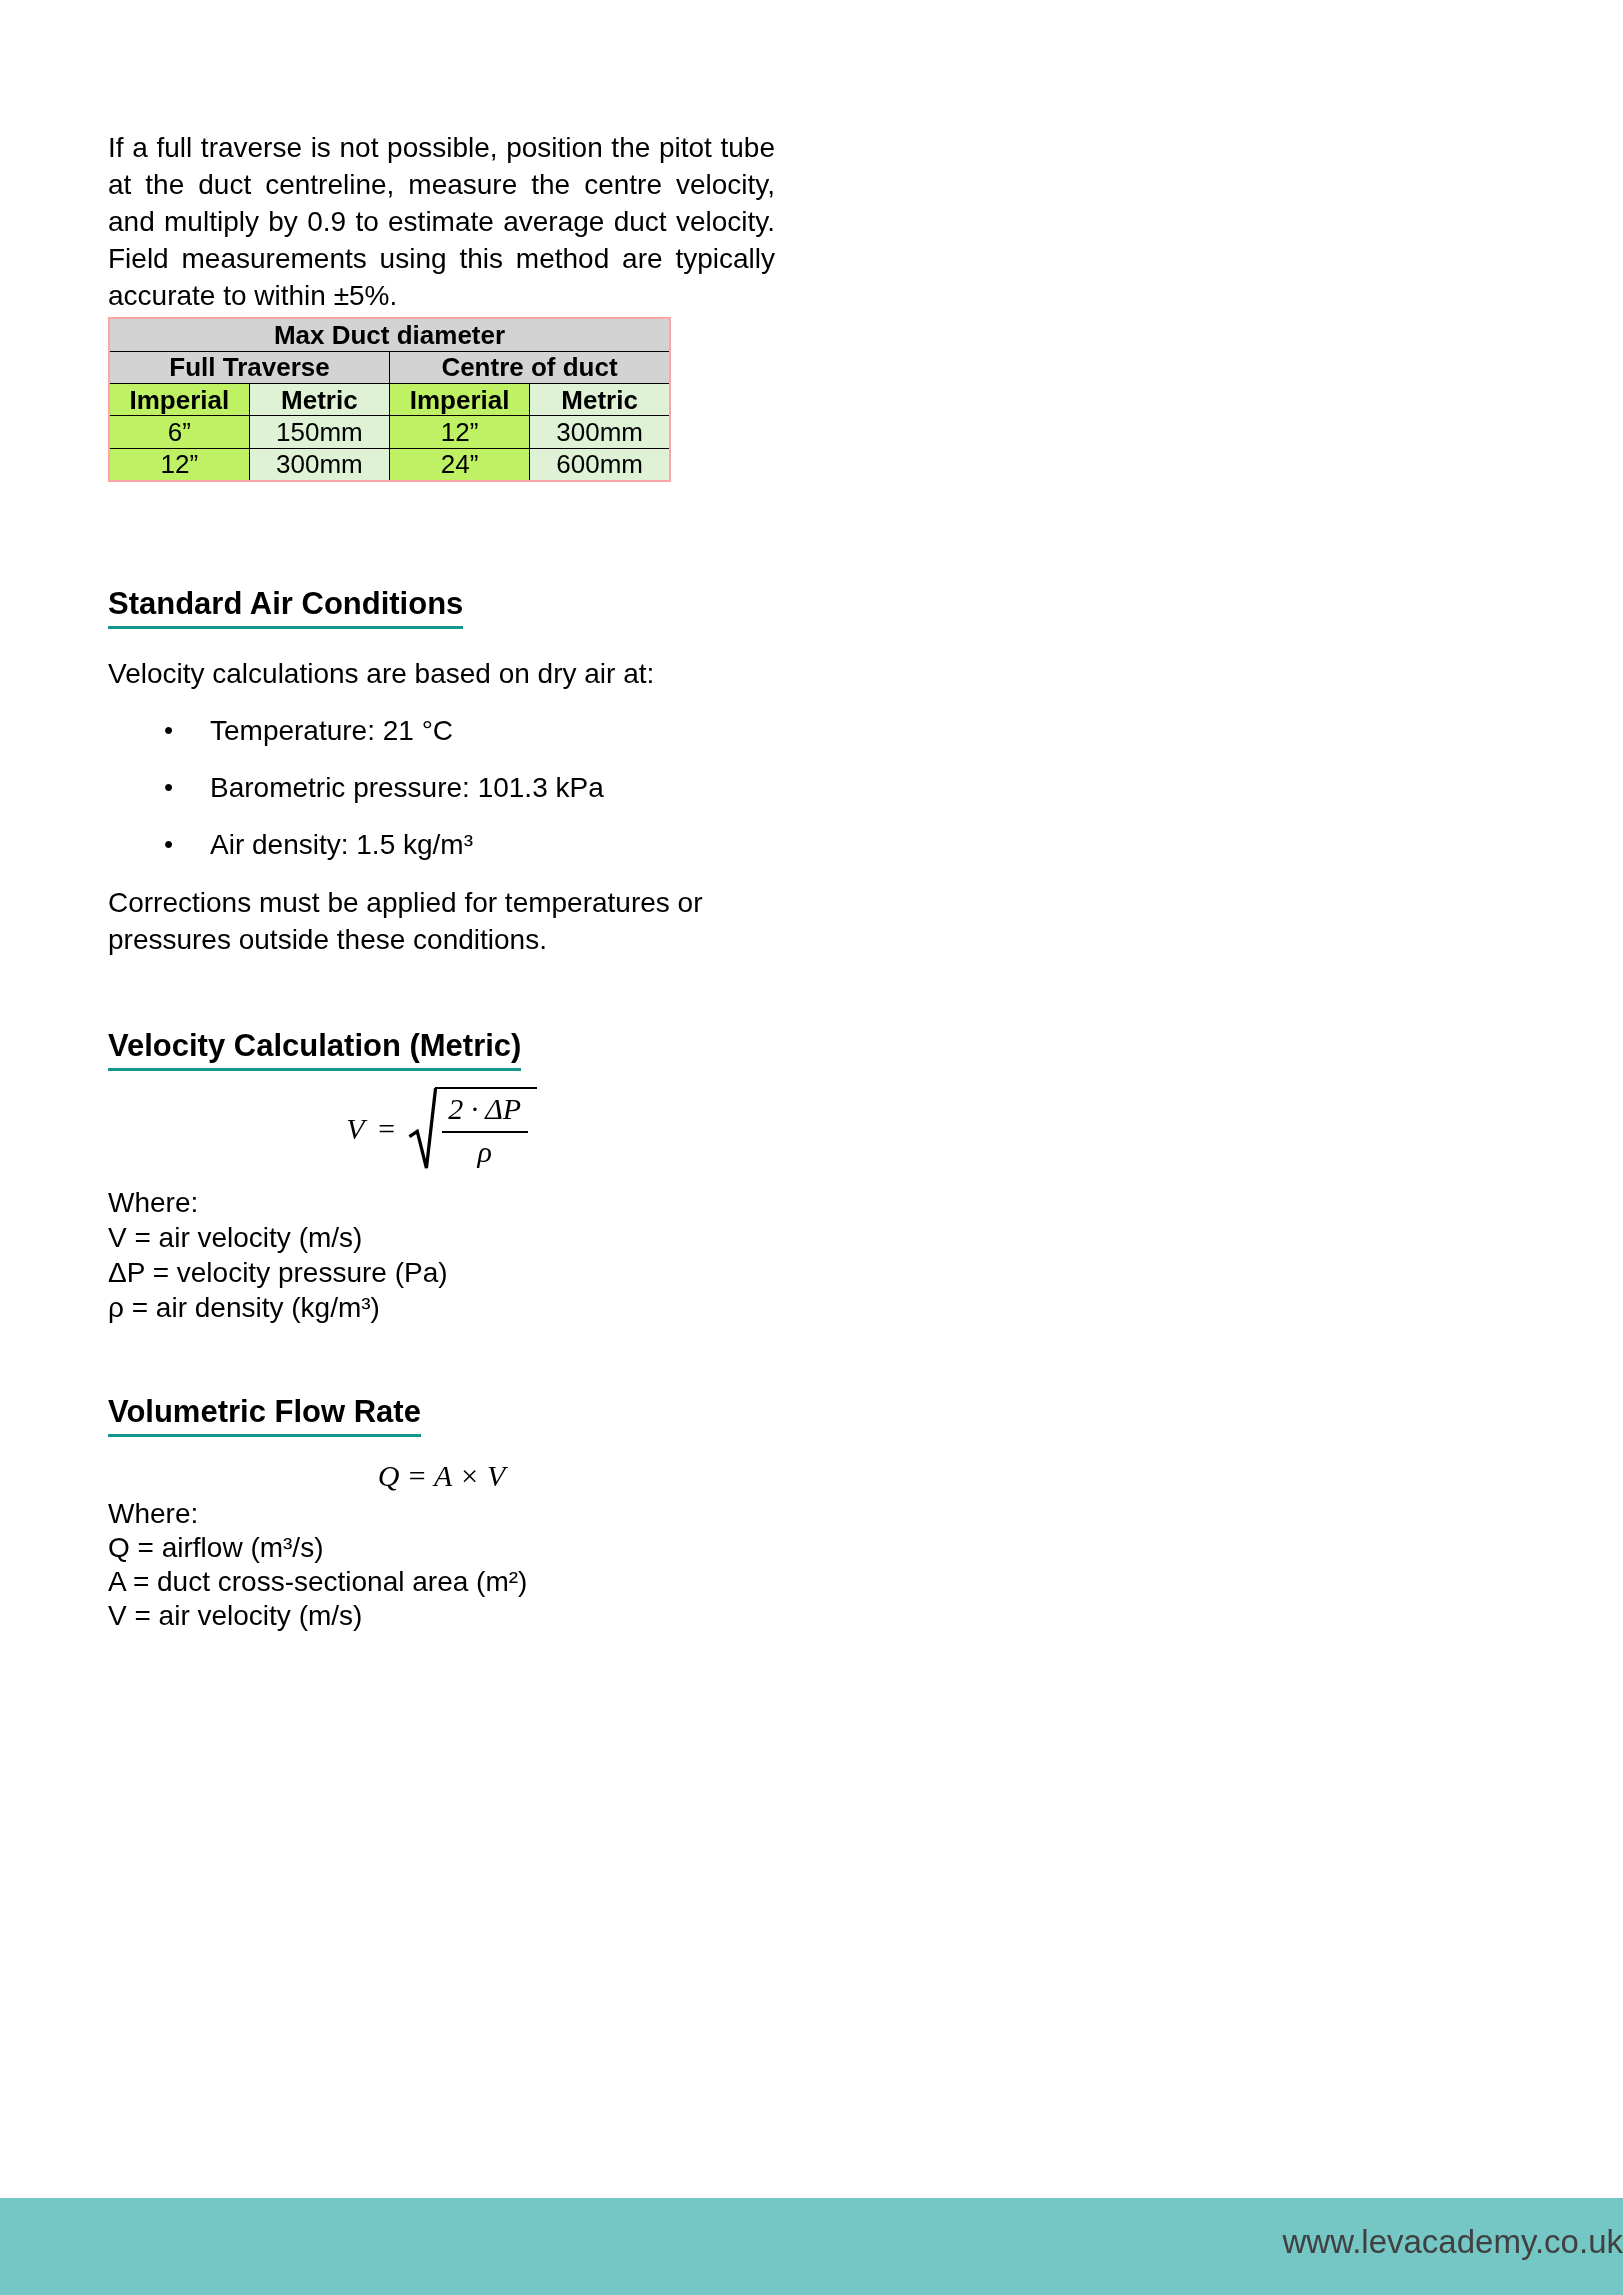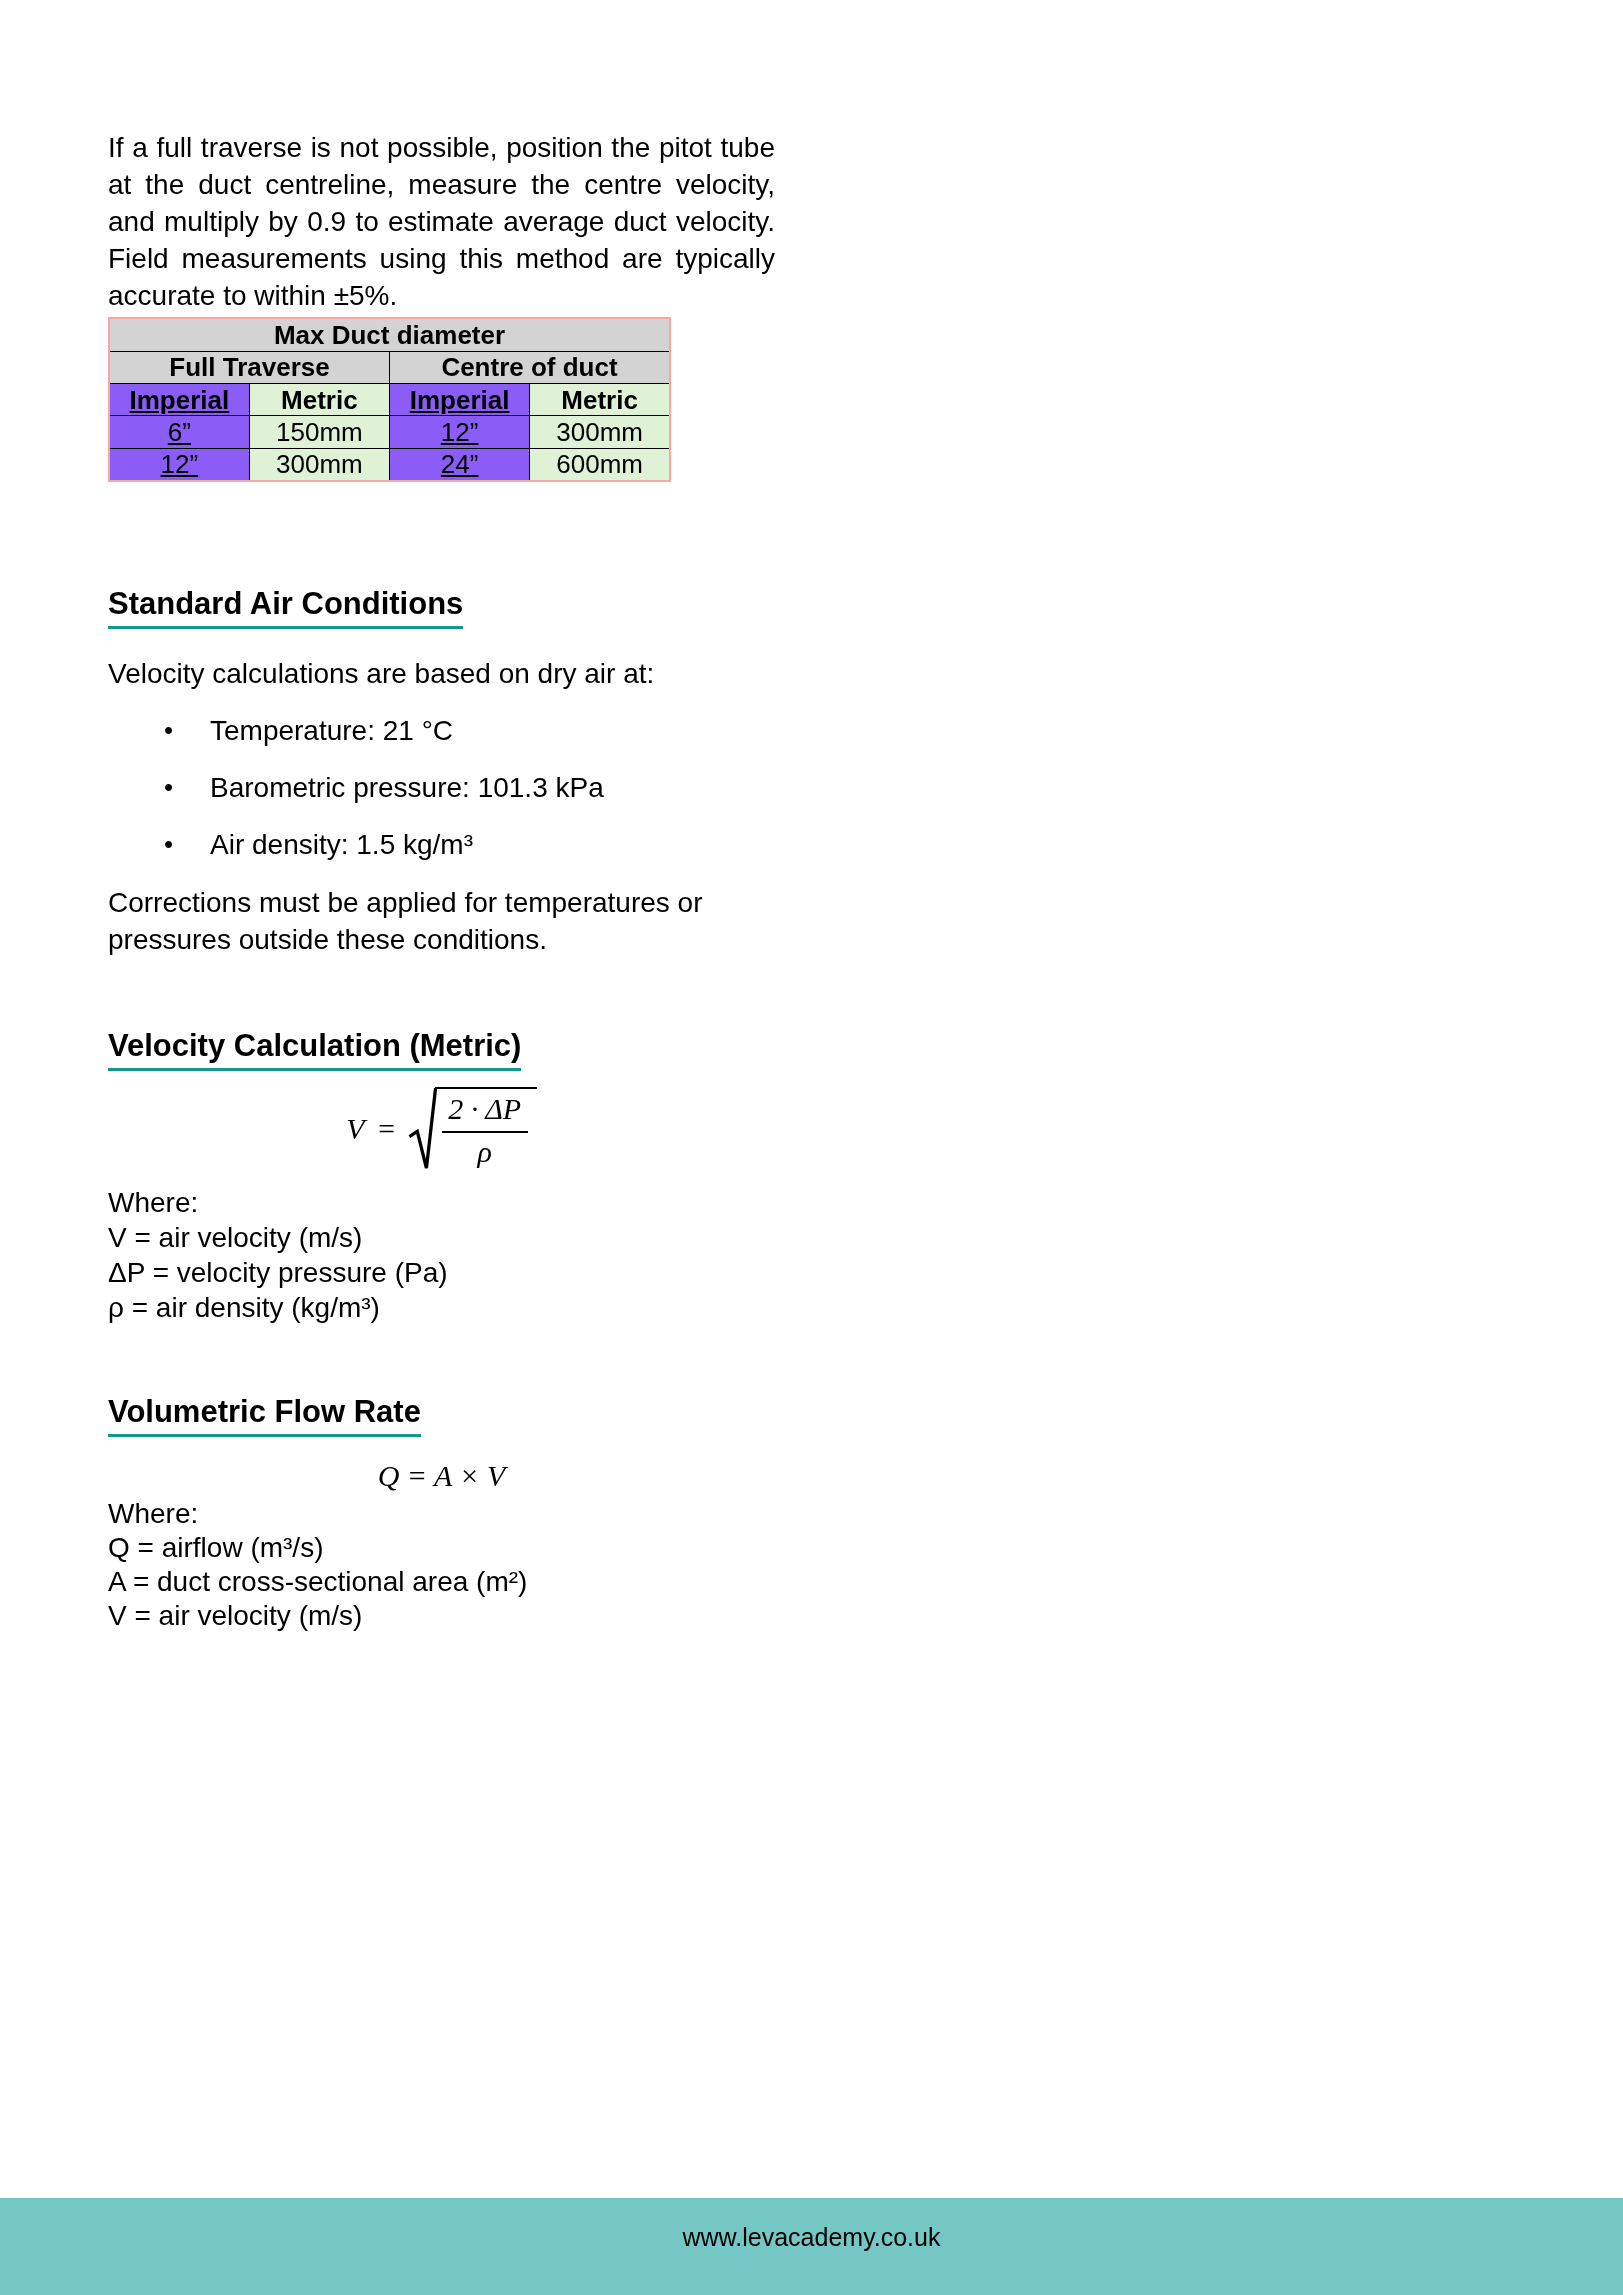--- a/index.html
+++ b/index.html
@@ -31,21 +31,21 @@
   table.duct td {
     border: 1.3px solid #000;
     text-align: center;
     font-size: 26px;
     line-height: 30px;
     height: 29px;
     padding: 0.7px 2.6px;
     overflow: hidden;
   }
   .cell-gray  { background: #d3d3d3; font-weight: bold; }
-  .cell-cyan  { background: #8b5cf6; text-decoration: underline; }
+  .cell-cyan  { background: #bef264; }
   .cell-green { background: #dff2d6; }
   .cell-bold  { font-weight: bold; }
 
   
   h2 { margin: 0; font-size: 31px; line-height: 37px; font-weight: bold; color: #000000; }
   h2 .h-text {
     display: inline-block;
     border-bottom: 3.9px solid #15978e;
     padding-bottom: 3.9px;
   }
@@ -101,23 +101,23 @@
 
   
   .footer {
     position: absolute;
     left: 0; bottom: 0;
     width: 100%; height: 97px;
     background: #74c7c4;
   }
   .footer-url {
     margin-top: 25px;
-    text-align: center;
-    font-size: 25px;
-    color: #000000;
+    text-align: right;
+    font-size: 33px;
+    color: #404040;
   }
 </style>
 </head>
 <body>
 
 <div class="content">
 
   <p class="body-text p-intro">If a full traverse is not possible, position the pitot tube at the duct centreline, measure the centre velocity, and multiply by 0.9 to estimate average duct velocity. Field measurements using this method are typically accurate to within ±5%.</p>
 
   <table class="duct">

